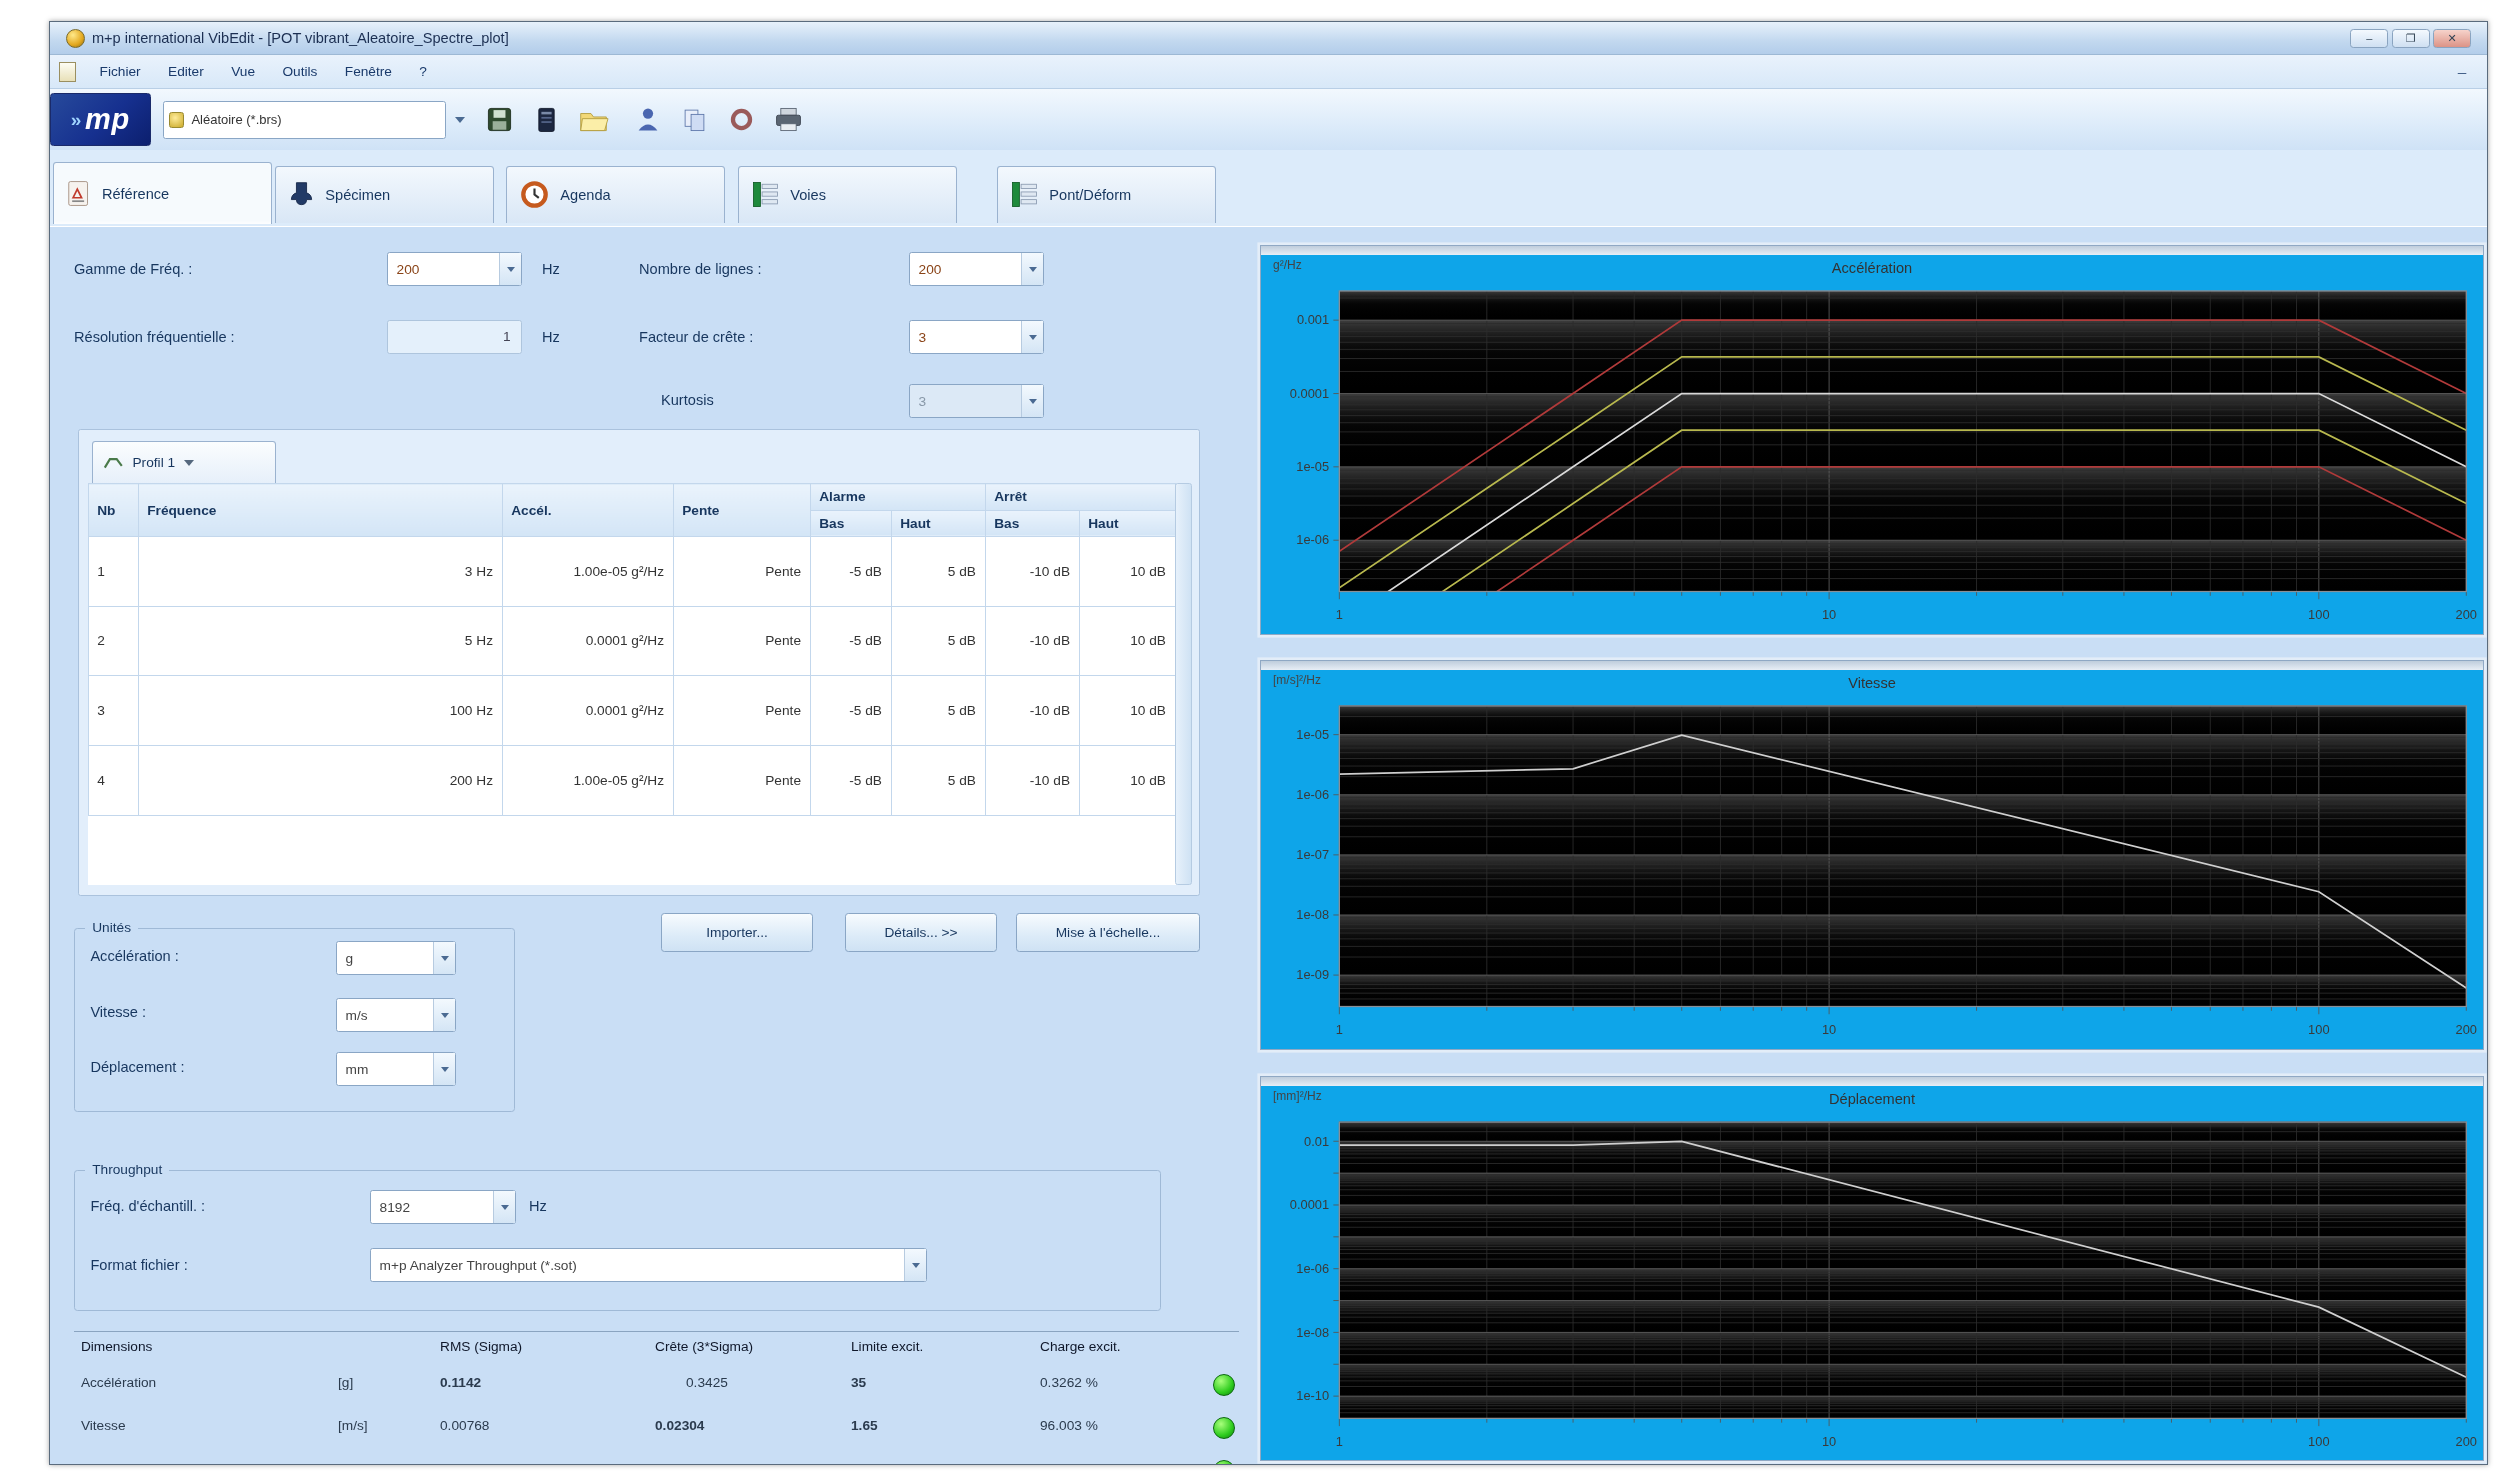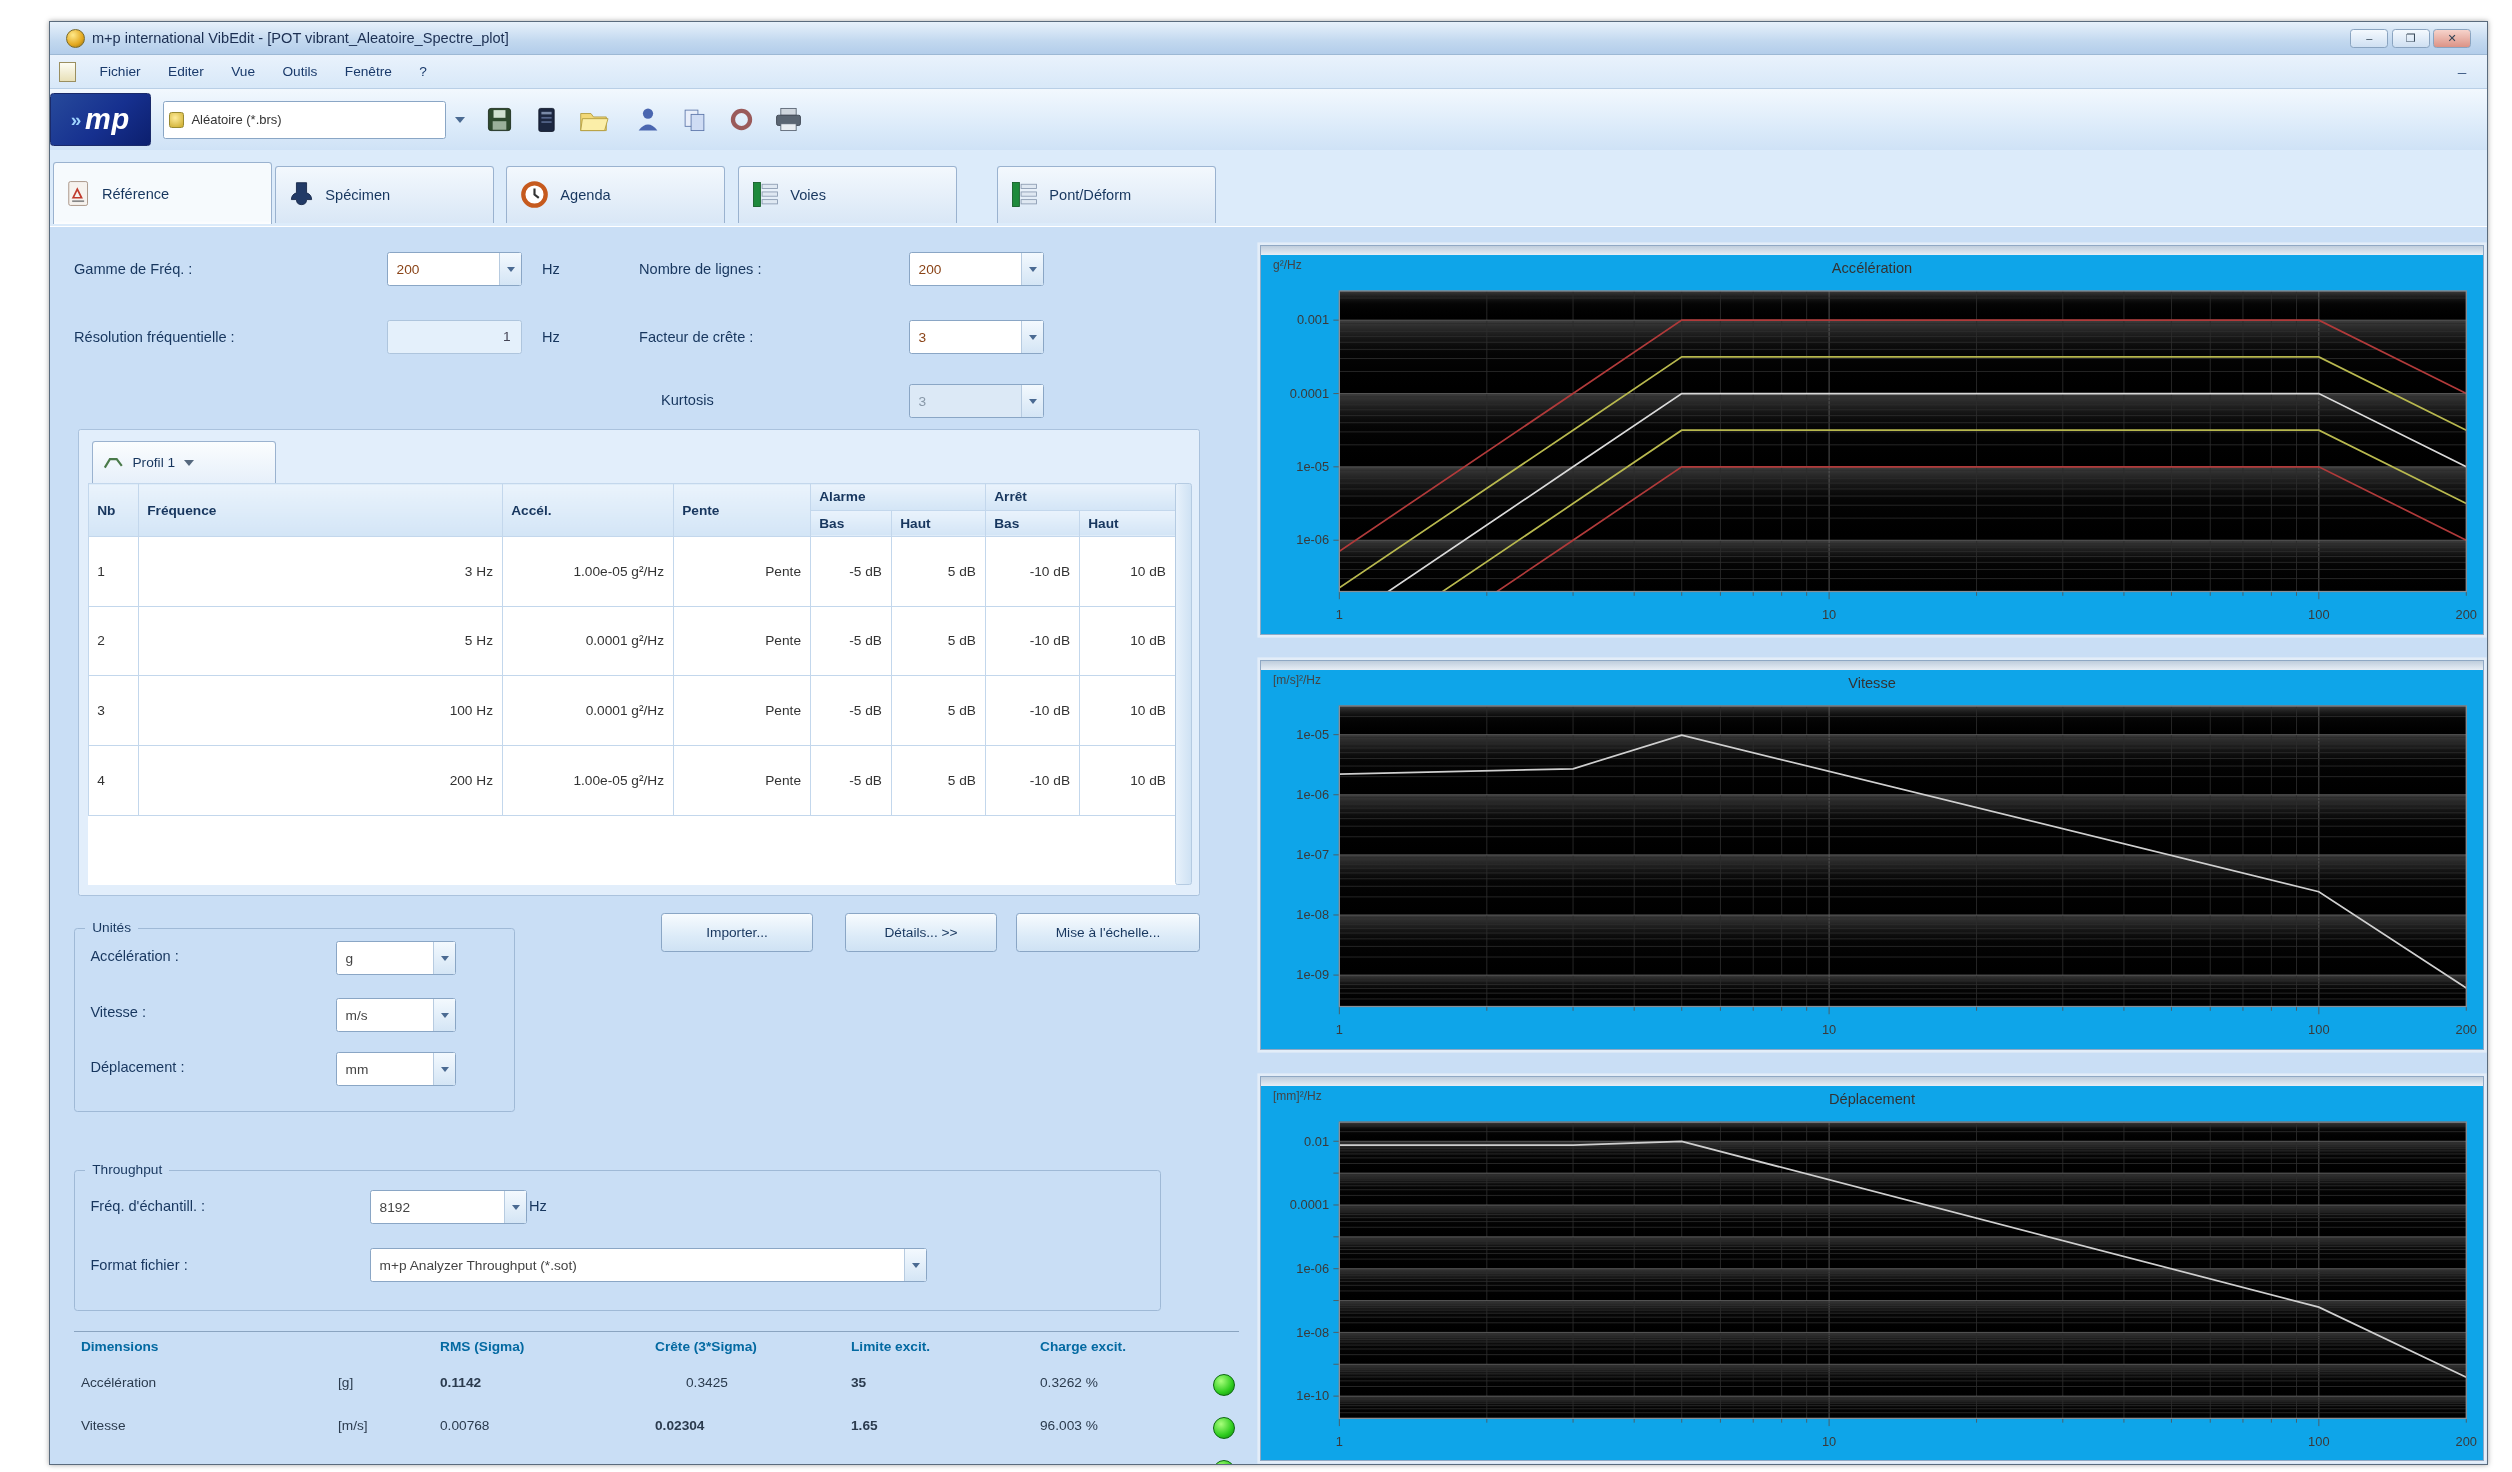--- a/index.html
+++ b/index.html
@@ -75,21 +75,21 @@
   .grid-scroll { position:absolute; right:-19px; top:53px; width:17px; height:402px; background:linear-gradient(90deg,#e7f1fb,#cfe2f4); border:0.9px solid #b5cbe2; border-radius:2.6px;}
   
   .groupbox { position:absolute; border:0.9px solid #9fb9d6; border-radius:3.4px; }
   .groupbox .gb-title { position:absolute; top:-9.4px; left:10.3px; background:#c9def5; padding:0 6.9px; font-size:13.7px; color:#17365e; }
   .pushbtn { position:absolute; height:39px; background:linear-gradient(#f7fbfe,#dcebf8 60%,#cfe2f4);
     border:0.9px solid #8aa6c5; border-radius:3.4px; font-size:13.7px; color:#17365e; display:flex; align-items:center; justify-content:center; padding:0 15.4px;}
   
   .dims { position:absolute; left:24px; top:1103px; width:1165px; border-top:1.7px solid #8aa4c0; padding-top:6.9px; }
   .dims-row { position:relative; height:43px; }
   .dims-cell { position:absolute; font-size:13.7px; color:#2b3b4e; white-space:nowrap; }
-  .dims-cell.hd { font-weight:bold; color:#0369a1; }
+  .dims-cell.hd { font-weight:normal; color:#0f172a; }
   .dims-cell.b { font-weight:bold; }
   .led { position:absolute; width:22px; height:22px; border-radius:50%;
     background:radial-gradient(circle at 35% 30%,#a9ff7c,#2ecc1e 60%,#0f7a10); border:0.9px solid #0c6a0e; }
   
   .chart-panel { position:absolute; left:1210px; width:1224px; background:#0ea5e9;
     border:0.9px solid #8fa8c4; box-shadow:0 0 0 2.6px #e3edf8; }
   .chart-topstrip { position:absolute; left:0; top:0; right:0; height:8.6px; background:linear-gradient(#bfcddc,#e7eef6); }
   .chart-title { position:absolute; top:13.7px; left:0; right:0; text-align:center; font-size:14.6px; color:#333; }
   .chart-unit { position:absolute; top:12px; left:12px; font-size:12px; color:#444; }
   svg text { font-family:"Liberation Sans", sans-serif; fill:#3a3a3a; font-size:15px; }
@@ -372,21 +372,21 @@
         <div class="val gray">mm</div>
         <div class="btn">
             <div class="c"></div>
           </div>
       </div>
     </div>
 
     <div class="groupbox" style="left:24px; top:942px; width:1087px; height:141px;">
       <div class="gb-title">Throughput</div>
       <div class="flabel" style="left:15.4px; top:27px;">Fréq. d'échantill. :</div>
-      <div class="combo" style="left:295px; top:19px; width:157px;">
+      <div class="combo" style="left:295px; top:19px; width:146px;">
         <div class="val gray">8192</div>
         <div class="btn">
             <div class="c"></div>
           </div>
       </div>
       <div class="flabel" style="left:454px; top:27px;">Hz</div>
       <div class="flabel" style="left:15.4px; top:86px;text-align:center;">Format fichier :</div>
       <div class="combo" style="left:295px; top:77px; width:557px;">
         <div class="val gray">m+p Analyzer Throughput (*.sot)</div>
         <div class="btn">

